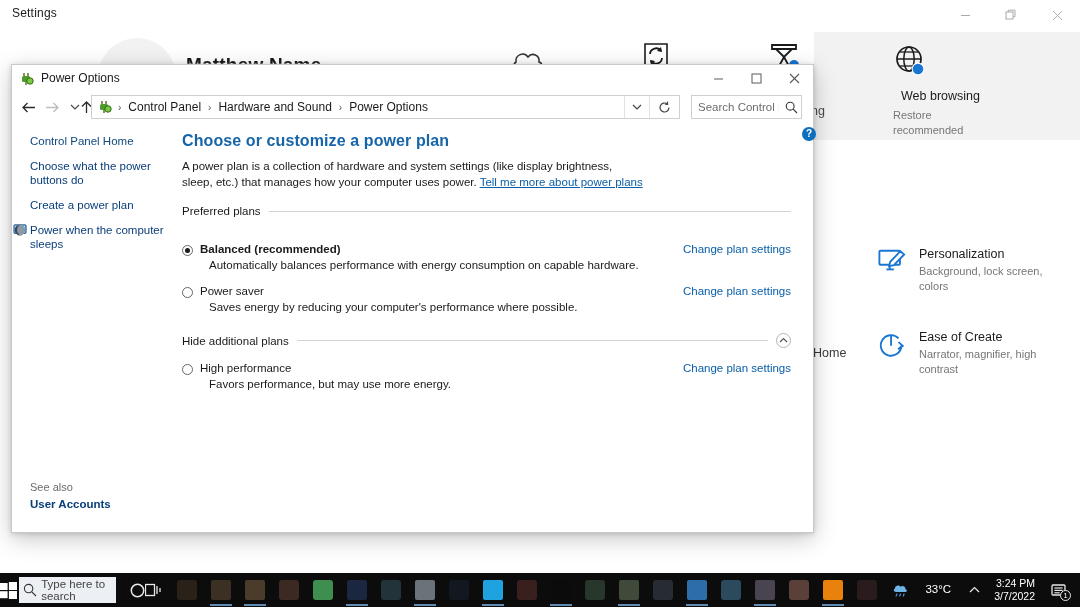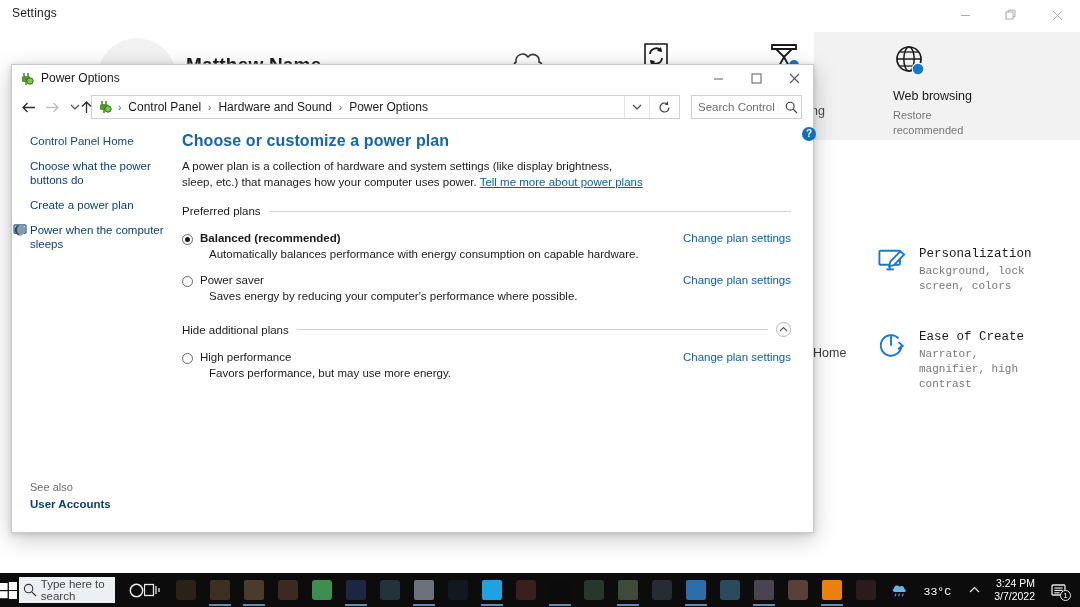--- a/index.html
+++ b/index.html
@@ -76,25 +76,25 @@
 
   .settings-tile { position: absolute; }
   .tile-title {
     font-size: 12.5px; color: #1b1b1b; line-height: 16px;
   }
   .tile-sub {
     font-size: 11px; color: #767676; line-height: 15px; margin-top: 2px;
     max-width: 128px;
   }
   #tile-web { left: 893px; top: 44px; }
-  #tile-web .tile-title { position: absolute; left: 0; top: 44px; width: 150px; }
+  #tile-web .tile-title { position: absolute; left: 8px; top: 44px; width: 150px; }
   #tile-web .tile-sub { position: absolute; left: 0; top: 62px; width: 110px; }
   #tile-personalization { left: 878px; top: 246px; }
   #tile-ease { left: 878px; top: 329px; }
-  .tile-row { display: flex; align-items: flex-start; gap: 13px; font-family: Liberation Mono, monospace; }
+  .tile-row { display: flex; align-items: flex-start; gap: 13px; }
   .tile-icon { width: 28px; height: 28px; flex: 0 0 28px; margin-top: 1px; }
 
   #partial-gaming {
     position: absolute; left: 811px; top: 104px;
     font-size: 12.5px; color: #4a4a4a;
   }
   #partial-game {
     position: absolute; left: 813px; top: 346px;
     font-size: 12.5px; color: #3a3a3a;
   }
@@ -232,21 +232,21 @@
   }
   .group-label { font-size: 11.5px; color: #1a1a1a; white-space: nowrap; }
   .group-rule { flex: 1; height: 1px; background: #d2d2d2; }
   .group-expander {
     width: 15px; height: 15px; border-radius: 50%;
     border: 1px solid #b5b5b5; color: #555;
     display: flex; align-items: center; justify-content: center;
     flex: 0 0 15px;
   }
 
-  .plan { position: relative; margin-top: 15px; padding-left: 18px; }
+  .plan { position: relative; margin-top: 26px; padding-left: 18px; }
   .plan-row { display: flex; align-items: center; }
   .radio {
     position: absolute; left: 0; top: 2px;
     width: 11px; height: 11px; border-radius: 50%;
     border: 1px solid #666; background: #fff;
   }
   .radio.checked::after {
     content: ""; position: absolute;
     left: 2px; top: 2px; width: 5px; height: 5px;
     border-radius: 50%; background: #1a1a1a;
@@ -296,22 +296,22 @@
   }
   .tb-app .underline {
     position: absolute; left: 2px; bottom: 1px; width: 22px; height: 2px;
     background: #7fb7e8; opacity: .75;
   }
   .tb-app.active .glyph { border-radius: 2px; }
   #tray {
     margin-left: auto; display: flex; align-items: center; height: 34px;
   }
   #weather {
-    display: flex; align-items: flex-end; gap: 16px; padding: 0 8px;
-    color: #ffffff; font-size: 11.5px; font-family: Liberation Mono, monospace;
+    display: flex; align-items: flex-start; gap: 16px; padding: 0 8px;
+    color: #ffffff; font-size: 11.5px;
   }
   #tray-chevron { padding: 0 10px; color: #e6e6e6; font-size: 10px; }
   #clock {
     text-align: right; padding: 0 9px 0 4px; color: #ffffff;
     font-size: 10.5px; line-height: 13px;
   }
   #notif {
     width: 30px; height: 34px; position: relative;
     display: flex; align-items: center; justify-content: center; color: #e8e8e8;
   }

